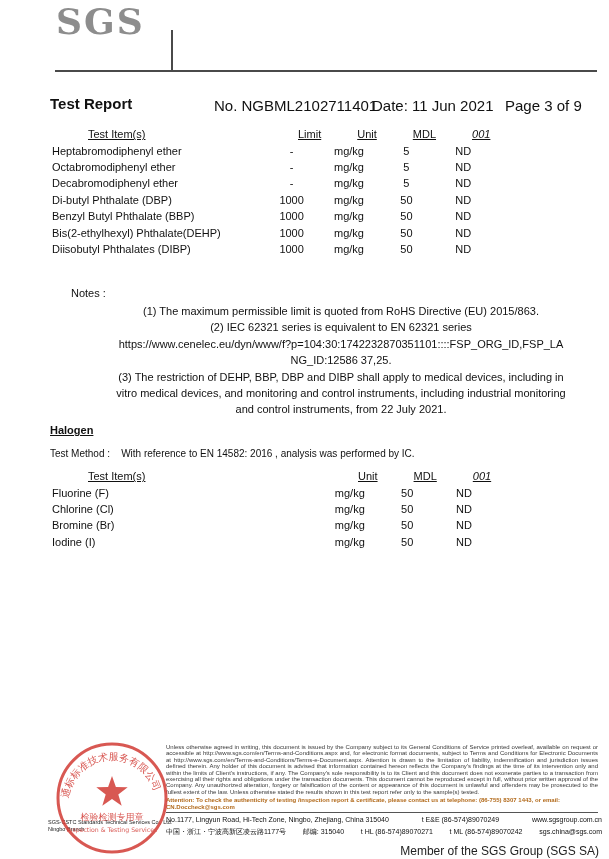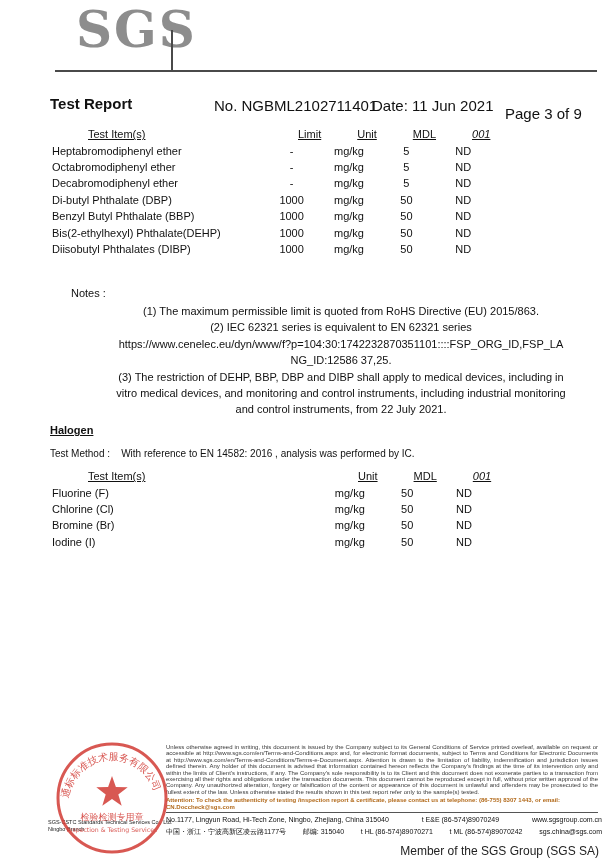--- a/index.html
+++ b/index.html
@@ -1,29 +1,29 @@
 <!DOCTYPE html>
 <html><head>
 <meta charset="utf-8">
 <style>
   * { margin:0; padding:0; box-sizing:border-box; }
   html,body { background:#ffffff; }
   body { width:609px; height:859px; font-family:"Liberation Sans", sans-serif; color:#111; position:relative; overflow:hidden; }
   .page { position:absolute; inset:0; background:#fff; }
 
   
-  .logo { position:absolute; left:56px; top:2px; font-family:"DejaVu Serif", serif; font-weight:700; font-size:50px; color:#8d8d8d; letter-spacing:2px; line-height:1.1;margin-left:20px; }
+  .logo { position:absolute; left:56px; top:2px; font-family:"DejaVu Serif", serif; font-weight:700; font-size:36px; color:#8d8d8d; letter-spacing:2px; line-height:1.1; }
   .v-rule { position:absolute; left:171px; top:30px; width:1.5px; height:41px; background:#4a4a4a; }
   .h-rule { position:absolute; left:55px; top:70px; width:542px; height:1.5px; background:#4a4a4a; }
 
   .title-row span { position:absolute; font-size:15px; color:#111; white-space:nowrap; }
   .t-report { left:50px; top:95px; font-size:13px; font-weight:700; }
   .t-no    { left:214px; top:97px; }
   .t-date  { left:372px; top:97px; }
-  .t-page  { left:505px; top:97px;margin-top:8px; }
+  .t-page  { left:505px; top:97px; }
 
   
   table.tbl { border-collapse:collapse; table-layout:fixed; font-size:11px; color:#111; }
   .tbl th, .tbl td { padding:0; height:16.4px; vertical-align:middle; font-weight:normal; white-space:nowrap; overflow:visible; }
   .tbl th span { text-decoration:underline;margin-left:36px; }
   .c-item { text-align:left; padding-left:5px; }
   .c-ctr  { text-align:center; }
   .italic { font-style:italic; }
   #rohs-table { position:absolute; left:52px; top:126px; }
   #halogen-table { position:absolute; left:52px; top:468px; }

